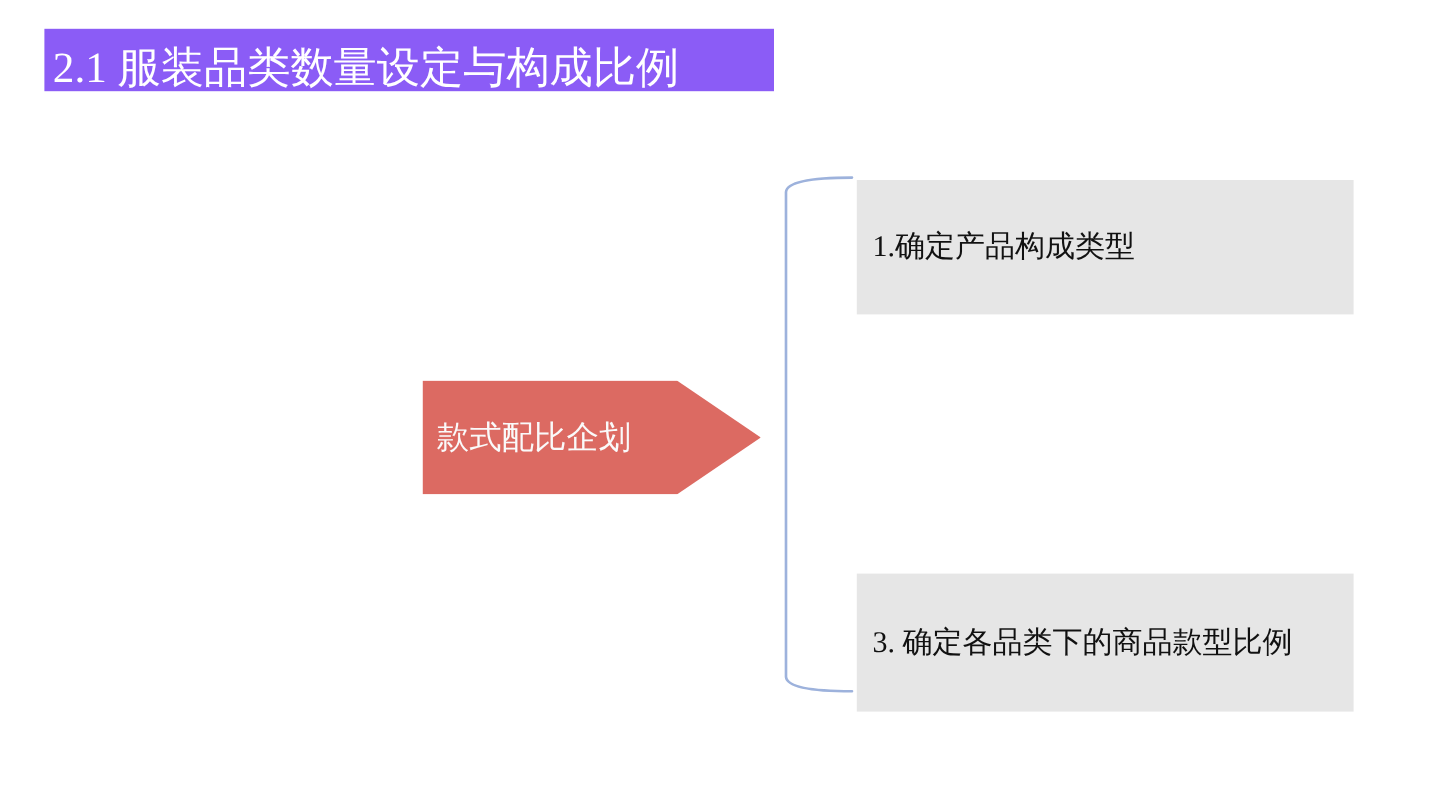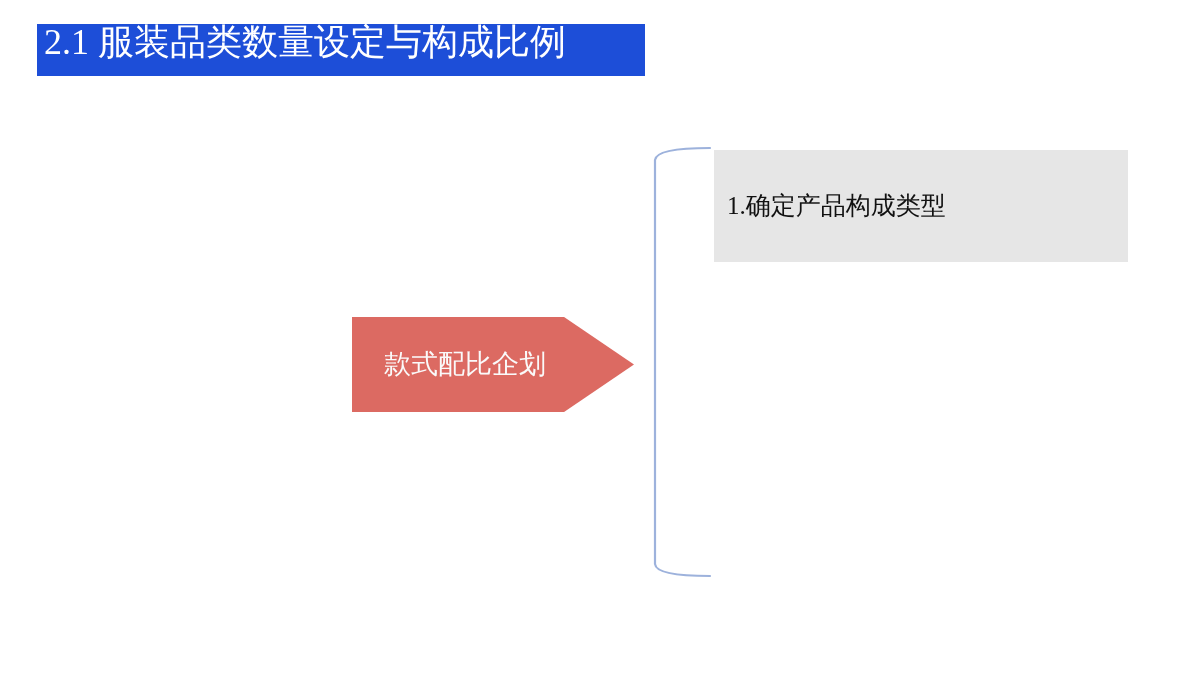--- a/index.html
+++ b/index.html
@@ -26,23 +26,23 @@
     background: #ffffff;
   }
 
   
   #title-banner {
     position: absolute;
     left: 37px;
     top: 24px;
     width: 608px;
     height: 52px;
-    background: #1d4ed8;
+    background: #8b5cf6;
     display: flex;
-    align-items: flex-start;
+    align-items: flex-end;
     box-sizing: border-box;
     padding: 0 7px 2px 7px;
   }
   #title-text {
     color: #ffffff;
     font-family: "Liberation Serif", "DejaVu Serif", serif;
     font-size: 36px;
     line-height: 1;
     letter-spacing: 0px;
     white-space: nowrap;
@@ -77,21 +77,21 @@
     color: #1a1a1a;
   }
 
   #arrow-red {
     left: 352px;
     top: 317px;
     width: 282px;
     height: 95px;
     background: #DC6A62;
     clip-path: polygon(0 0, 75.2% 0, 100% 50%, 75.2% 100%, 0 100%);
-    padding-left: 32px;
+    padding-left: 12px;
   }
   #arrow-red .arrow-label {
     color: #FAFAFA;
   }
 
   
   #bracket {
     position: absolute;
     left: 648px;
     top: 146px;
@@ -146,14 +146,17 @@
     <svg viewBox="0 0 70 432" xmlns="http://www.w3.org/2000/svg" aria-hidden="true">
       <path d="M 62 2 Q 8 2 7 14 L 7 418 Q 8 430 62 430" fill="none" stroke="#9DB2DC" stroke-width="2.2" stroke-linecap="round" stroke-linejoin="round"></path>
     </svg>
   </div>
 
   <div class="step-box" id="step-box-1">
     <span class="step-label">1.确定产品构成类型</span>
   </div>
 
 
+  <div class="step-box" id="step-box-3">
+    <span class="step-label">3. 确定各品类下的商品款型比例</span>
+  </div>
 
 </div>
 
 </body></html>

